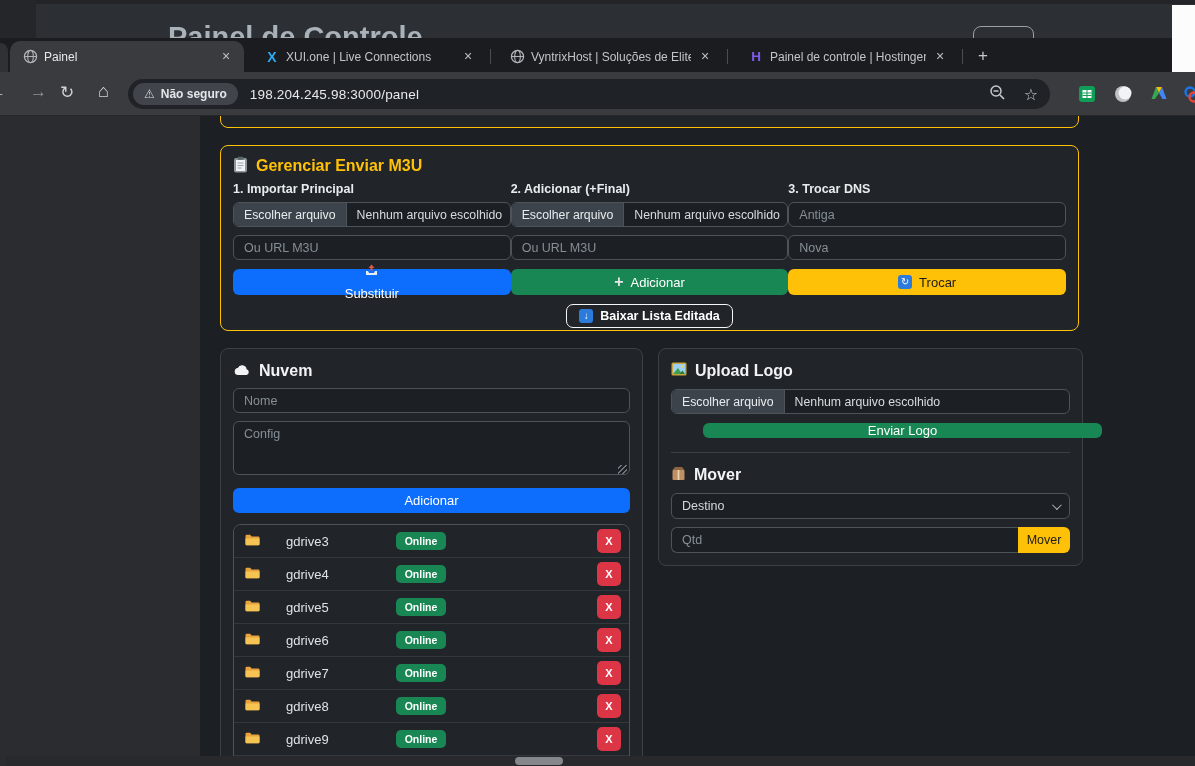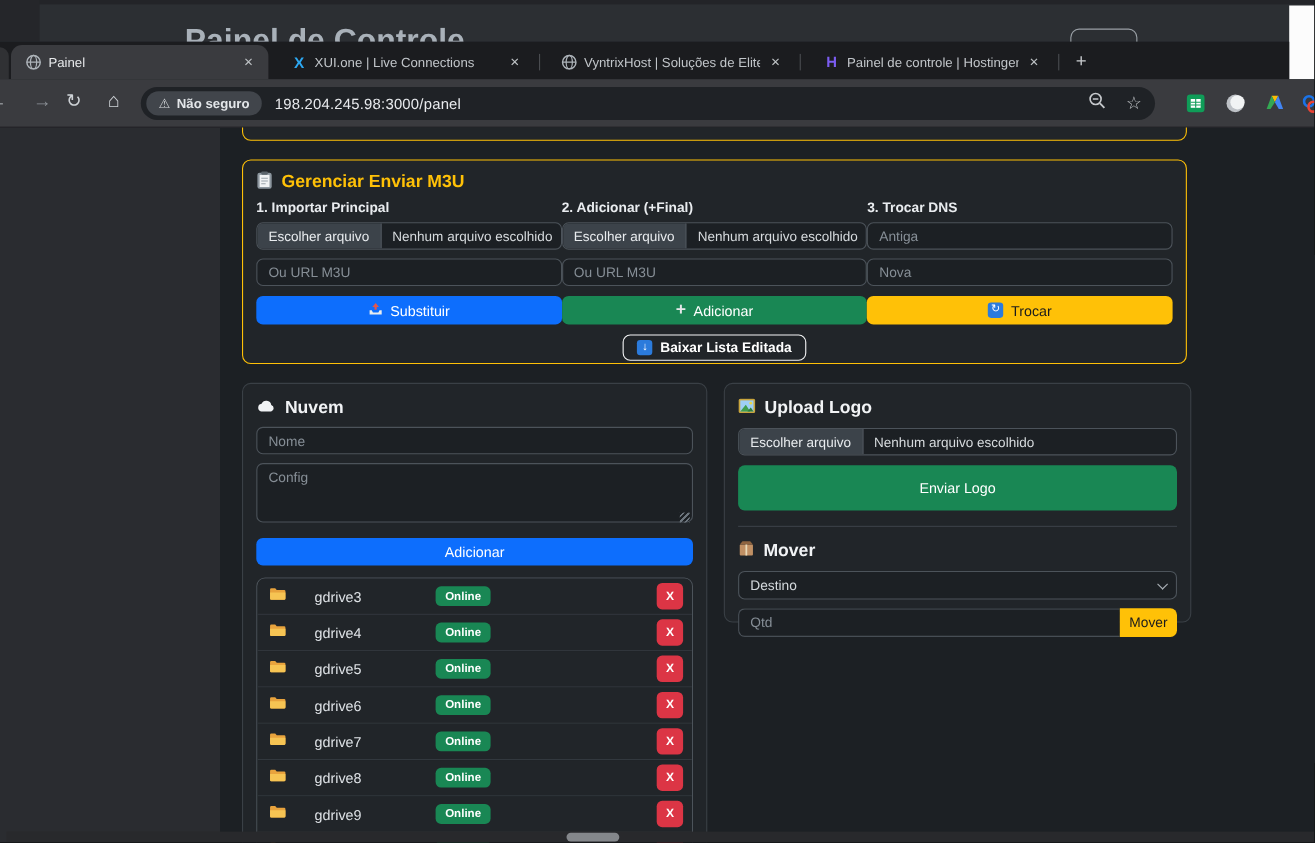--- a/index.html
+++ b/index.html
@@ -62,21 +62,21 @@
   .m3u-card .card-title { color:#ffc107; margin-bottom:6px; }
 
   .m3u-grid { display:grid; grid-template-columns:repeat(3,1fr); gap:0; }
   .col-label { font-size:12.5px; font-weight:bold; color:#e9ecef; margin-bottom:6px; }
   .file-input { display:flex; height:25px; border:1px solid #4c535a; border-radius:6px; overflow:hidden; margin-bottom:8px; background:#1c2024; }
   .file-btn { flex:0 0 auto; display:flex; align-items:center; padding:0 10px; background:#3c434a; color:#e9ecef; font-size:12.3px; border-right:1px solid #4c535a; }
   .file-status { display:flex; align-items:center; padding:0 10px; color:#d7dbde; font-size:12.3px; white-space:nowrap; overflow:hidden; }
   .tinput { display:block; width:100%; height:25px; background:#1c2024; border:1px solid #4c535a; border-radius:6px; padding:0 10px; font-size:12.5px; color:#dee2e6; margin-bottom:9px; font-family:inherit; }
   .tinput::placeholder, textarea::placeholder { color:#868e96; opacity:1; }
   .btn { display:flex; align-items:center; justify-content:center; gap:7px; height:26px; border-radius:6px; font-size:13px; color:#fff; border:none; width:100%; font-family:inherit; }
-  .btn-blue { background:#0d6efd; }
+  .btn-blue { background:#0d6efd;flex-direction:column; }
   .btn-green { background:#198754; }
   .btn-yellow { background:#ffc107; color:#1a1b1d; }
   .dl-row { display:flex; justify-content:center; margin-top:9px; }
   .btn-outline { display:flex; align-items:center; gap:7px; background:transparent; border:1.6px solid #f5f6f7; border-radius:7px; padding:4px 12px; color:#fff; font-size:12.5px; font-weight:bold; font-family:inherit; }
   .icon-sq { display:inline-flex; width:14px; height:14px; background:#2b7bdc; border-radius:3px; color:#fff; font-size:10px; align-items:center; justify-content:center; line-height:1; }
 
   .nuvem-card .card-title { margin-bottom:7px; }
   .cfg { width:100%; height:54px; background:#1c2024; border:1px solid #4c535a; border-radius:6px; padding:5px 10px; font-size:12.5px; color:#dee2e6; resize:none; margin-bottom:9px; font-family:inherit; position:relative; }
   .cfg-wrap { position:relative; }
   .resize-corner { position:absolute; right:3px; bottom:14px; width:9px; height:9px; background:repeating-linear-gradient(135deg, transparent 0 2px, #6c757d 2px 3.5px); }
@@ -84,21 +84,21 @@
   .cloud-list { border:1px solid #4c535a; border-radius:8px; overflow:hidden; }
   .cloud-row { display:flex; align-items:center; height:33px; padding:0 8px 0 11px; border-bottom:1px solid #32383e; background:#212529; }
   .cloud-row .namebox { flex:1; display:flex; align-items:center; gap:26px; }
   .cloud-row .cname { font-size:13px; color:#dee2e6; }
   .badge { background:#198754; color:#fff; font-size:10.5px; font-weight:bold; padding:3px 9px; border-radius:5px; }
   .cloud-row .sp { flex:1; }
   .xbtn { width:24px; height:24px; background:#dc3545; border:none; border-radius:5px; color:#fff; font-size:11px; font-weight:bold; font-family:inherit; }
 
   .upload-card .card-title { margin-bottom:8px;align-items:center; }
   .upload-card .file-input { margin-bottom:9px; }
-  .upload-card .btn-green { height:41px; margin-bottom:14px; }
+  .upload-card .btn-green { height:15px; margin-bottom:14px;margin-left:32px; }
   .hr { border:none; border-top:1px solid #3b4147; margin-bottom:12px; }
   .sel { display:flex; align-items:center; height:26px; background:#1c2024; border:1px solid #4c535a; border-radius:6px; padding:0 10px; font-size:12.5px; color:#d3d8dc; margin:8px 0; }
   .chev { margin-left:auto; width:7px; height:7px; border-right:1.6px solid #aab0b6; border-bottom:1.6px solid #aab0b6; transform:rotate(45deg) translateY(-2px); }
   .qty-group { display:flex; height:26px; }
   .qty-group .tinput { height:26px; margin:0; border-radius:6px 0 0 6px; border-right:none; }
   .qty-group .btn-yellow { width:52px; height:26px; border-radius:0 6px 6px 0; font-size:12.5px; flex:0 0 auto; }
 
   .hscroll { position:absolute; left:6px; right:0; bottom:0; height:10px; background:#28292c; }
   .hthumb { position:absolute; left:509px; top:1px; width:48px; height:8px; border-radius:4px; background:#84878b; }
 </style>

